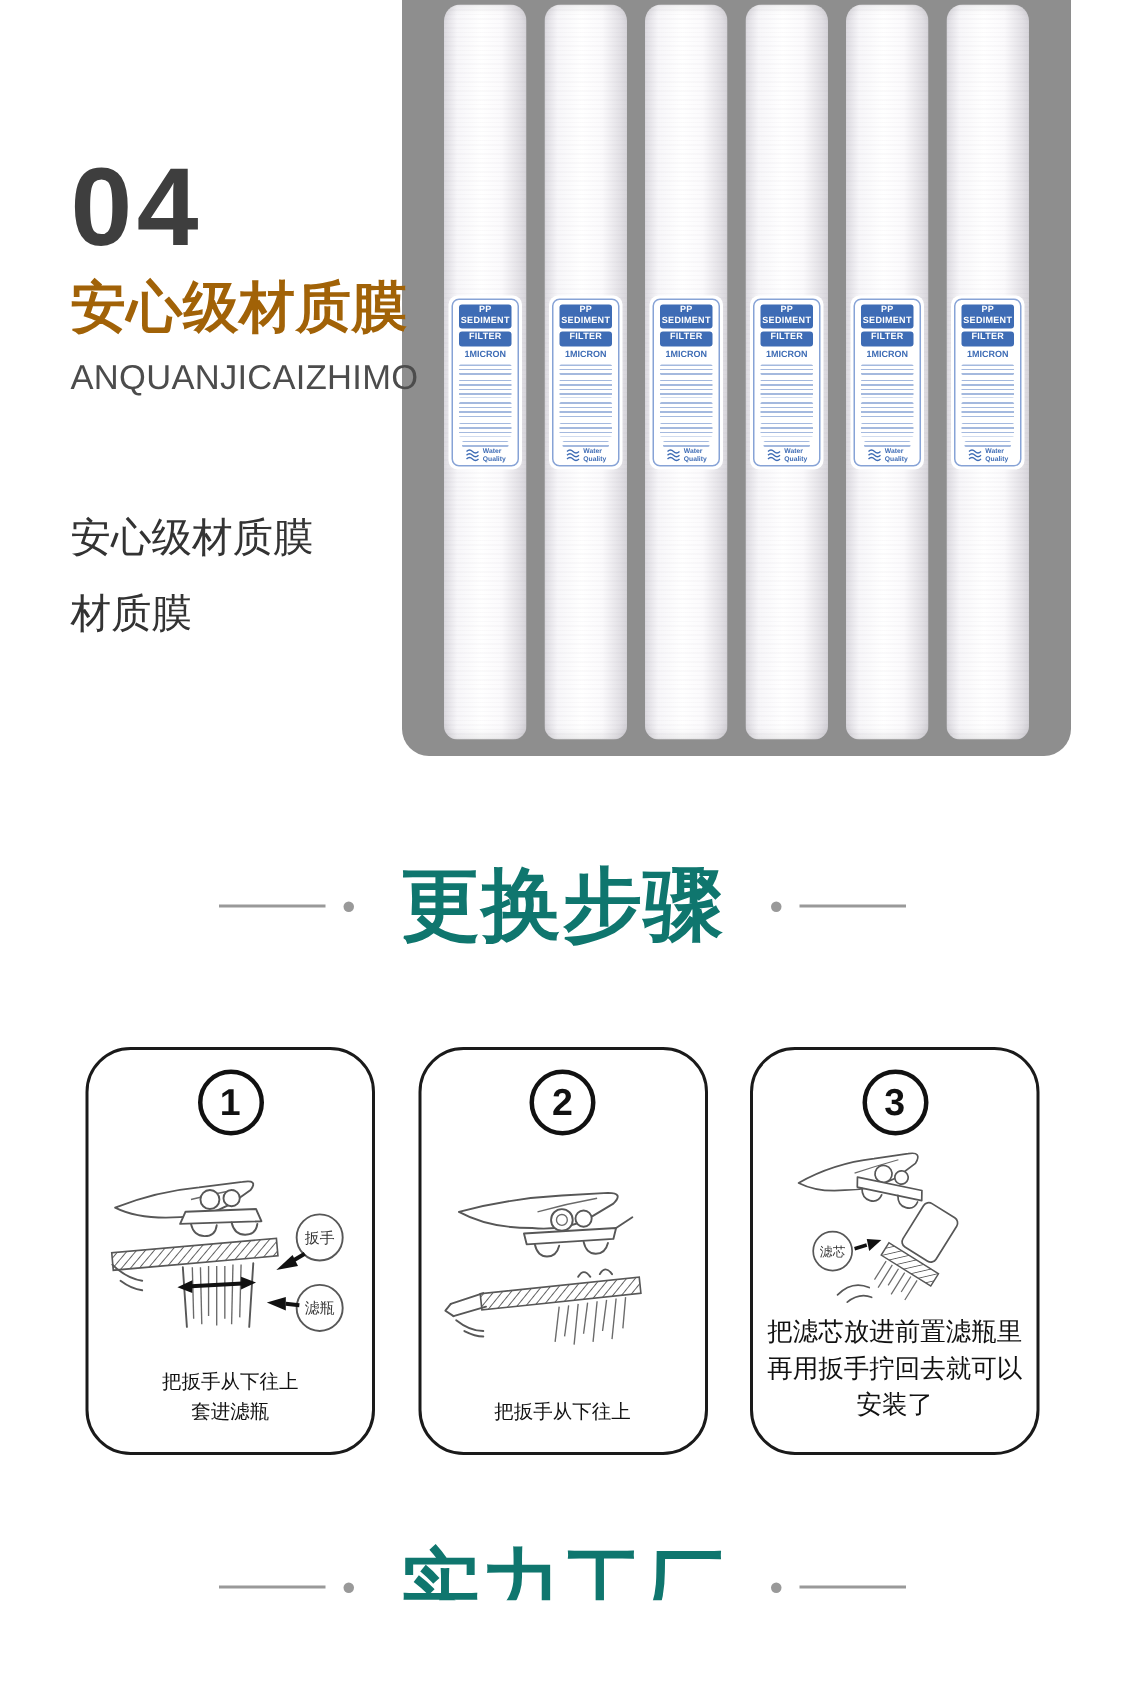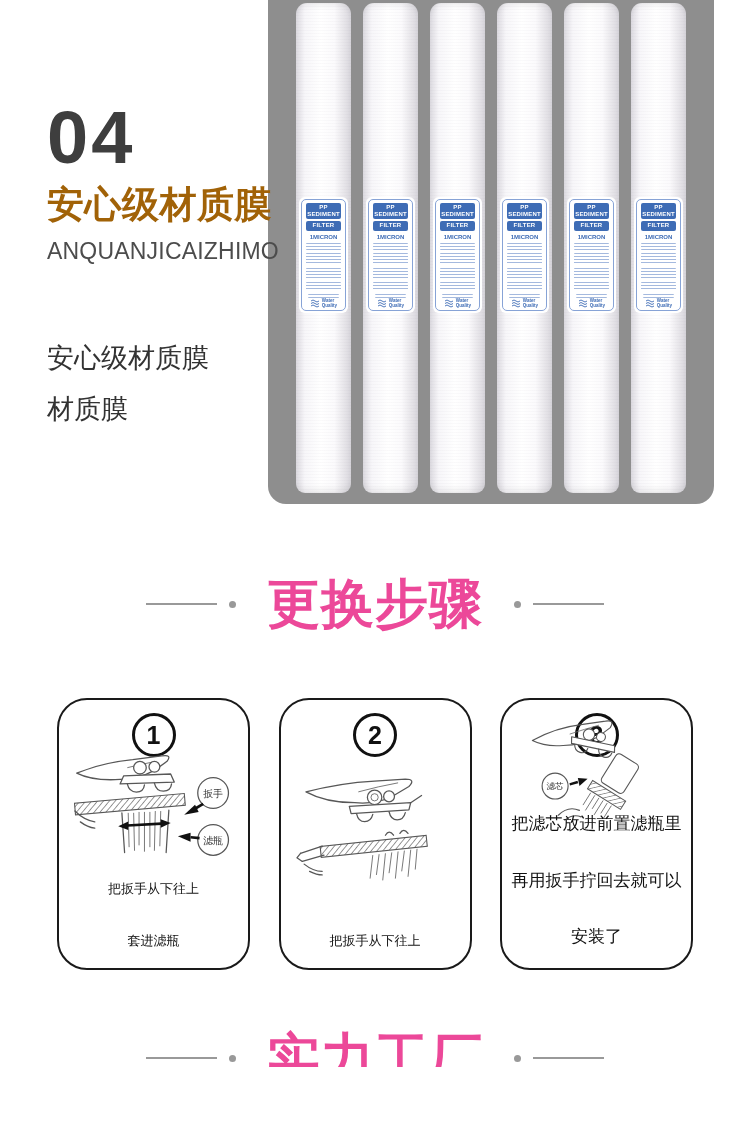--- a/index.html
+++ b/index.html
@@ -34,40 +34,40 @@
   
   .intro{position:absolute;left:47px;top:101px;width:235px;}
   .intro-number{font-size:74px;line-height:1;font-weight:bold;color:#3e3e3e;letter-spacing:3px;}
   .intro-title{font-size:37px;font-weight:bold;color:#a16207;margin-top:5px;letter-spacing:.5px;white-space:nowrap;}
   .intro-subtitle{font-size:23px;color:#4c4c4c;margin-top:8px;letter-spacing:.2px;}
   .intro-desc{margin-top:68px;font-size:27px;color:#333;line-height:1.9;}
   .intro-desc span{display:block;}
 
   
   .sec-head{position:absolute;left:0;width:750px;display:flex;align-items:center;justify-content:center;}
-  .sec-head h2{margin:0 19px;font-size:53px;line-height:1.15;font-weight:900;color:#ec4899;letter-spacing:1px;}
+  .sec-head h2{margin:0 19px;font-size:53px;line-height:1.15;font-weight:900;color:#0f766e;letter-spacing:1px;}
   .hline{width:71px;height:2px;background:#999;}
   .hdot{width:7px;height:7px;border-radius:50%;background:#999;margin:0 12px;}
   .sec-head-steps{top:574px;}
   .sec-head-factory{top:1028px;}
 
   
   .steps-row{position:absolute;left:57px;top:698px;width:636px;display:flex;justify-content:space-between;}
   .step-card{width:193px;height:272px;box-sizing:border-box;background:#fff;
     border:2.5px solid #1a1a1a;border-radius:30px;
     display:flex;flex-direction:column;align-items:center;padding:11px 6px 12px;}
   .step-num{width:38px;height:38px;border:3px solid #111;border-radius:50%;
     display:flex;align-items:center;justify-content:center;
     font-size:25px;font-weight:bold;color:#111;flex:0 0 auto;margin-top:2px;}
   .step-illus{flex:1 1 auto;width:100%;display:flex;align-items:center;justify-content:center;min-height:0;}
   .step-illus svg{height:112px;width:100%;}
   .step-caption{margin-top:auto;margin-bottom:6px;text-align:center;color:#111;line-height:1.5;}
   .cap-lg{font-size:13px;}
   .cap-sm{font-size:17px;line-height:1.45;}
-  .step-caption span{display:block;margin-top:32px;}
+  .step-caption span{display:block;}
 
   svg .sk{stroke:#575757;stroke-width:1.4;fill:none;stroke-linecap:round;stroke-linejoin:round;}
   svg .skf{stroke:#575757;stroke-width:1.4;fill:#fff;stroke-linecap:round;stroke-linejoin:round;}
   svg .thin{stroke:#6a6a6a;stroke-width:1;fill:none;}
   svg .blk{fill:#111;stroke:none;}
   svg .blkline{stroke:#111;stroke-width:3;fill:none;}
   svg text{font-family:"Liberation Sans","DejaVu Sans",sans-serif;fill:#333;}
 </style>
 </head>
 <body>

